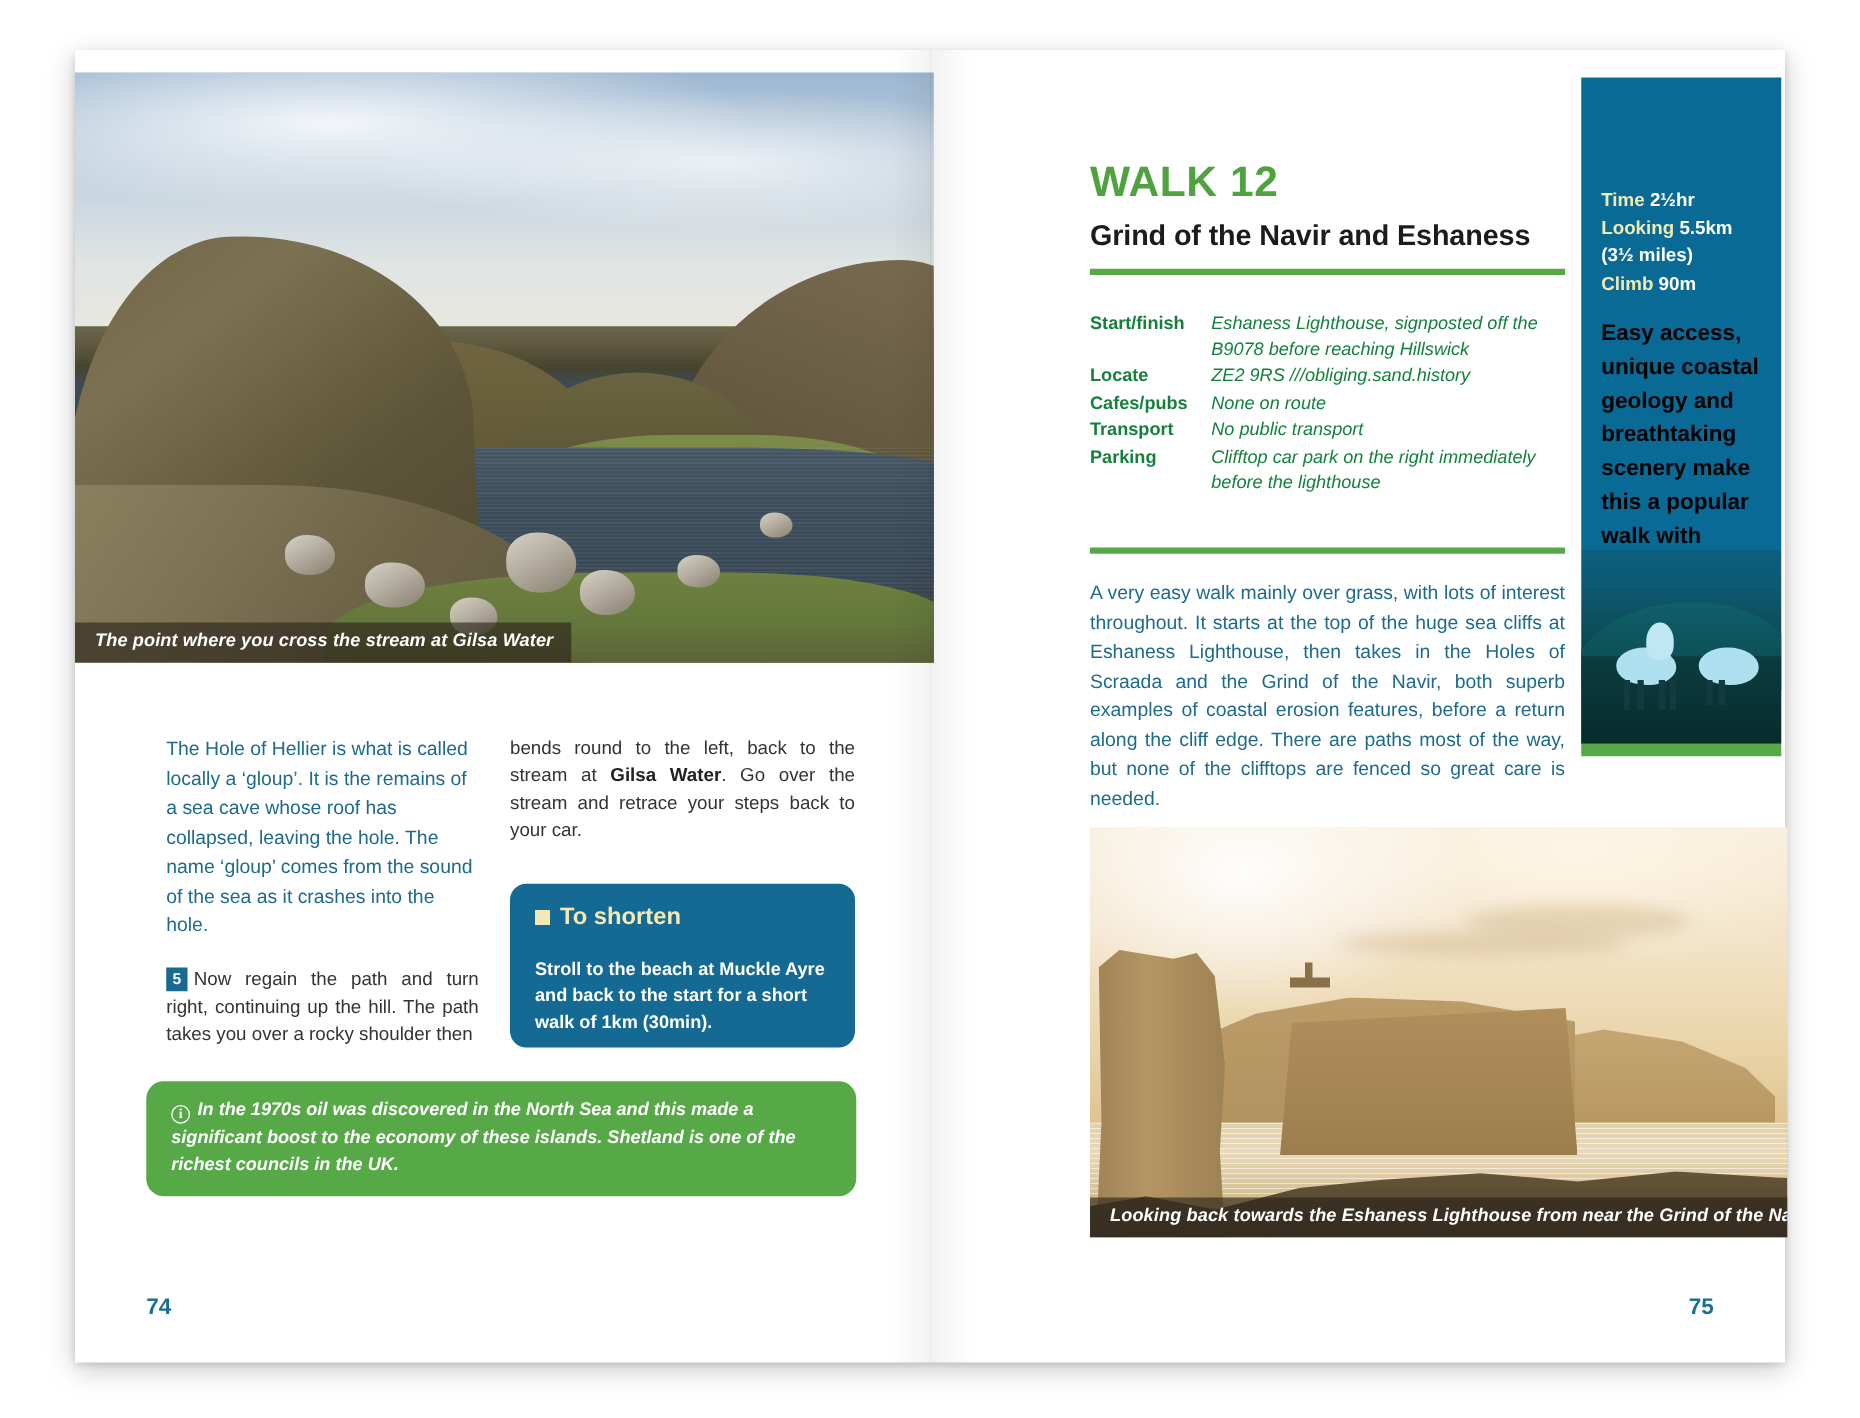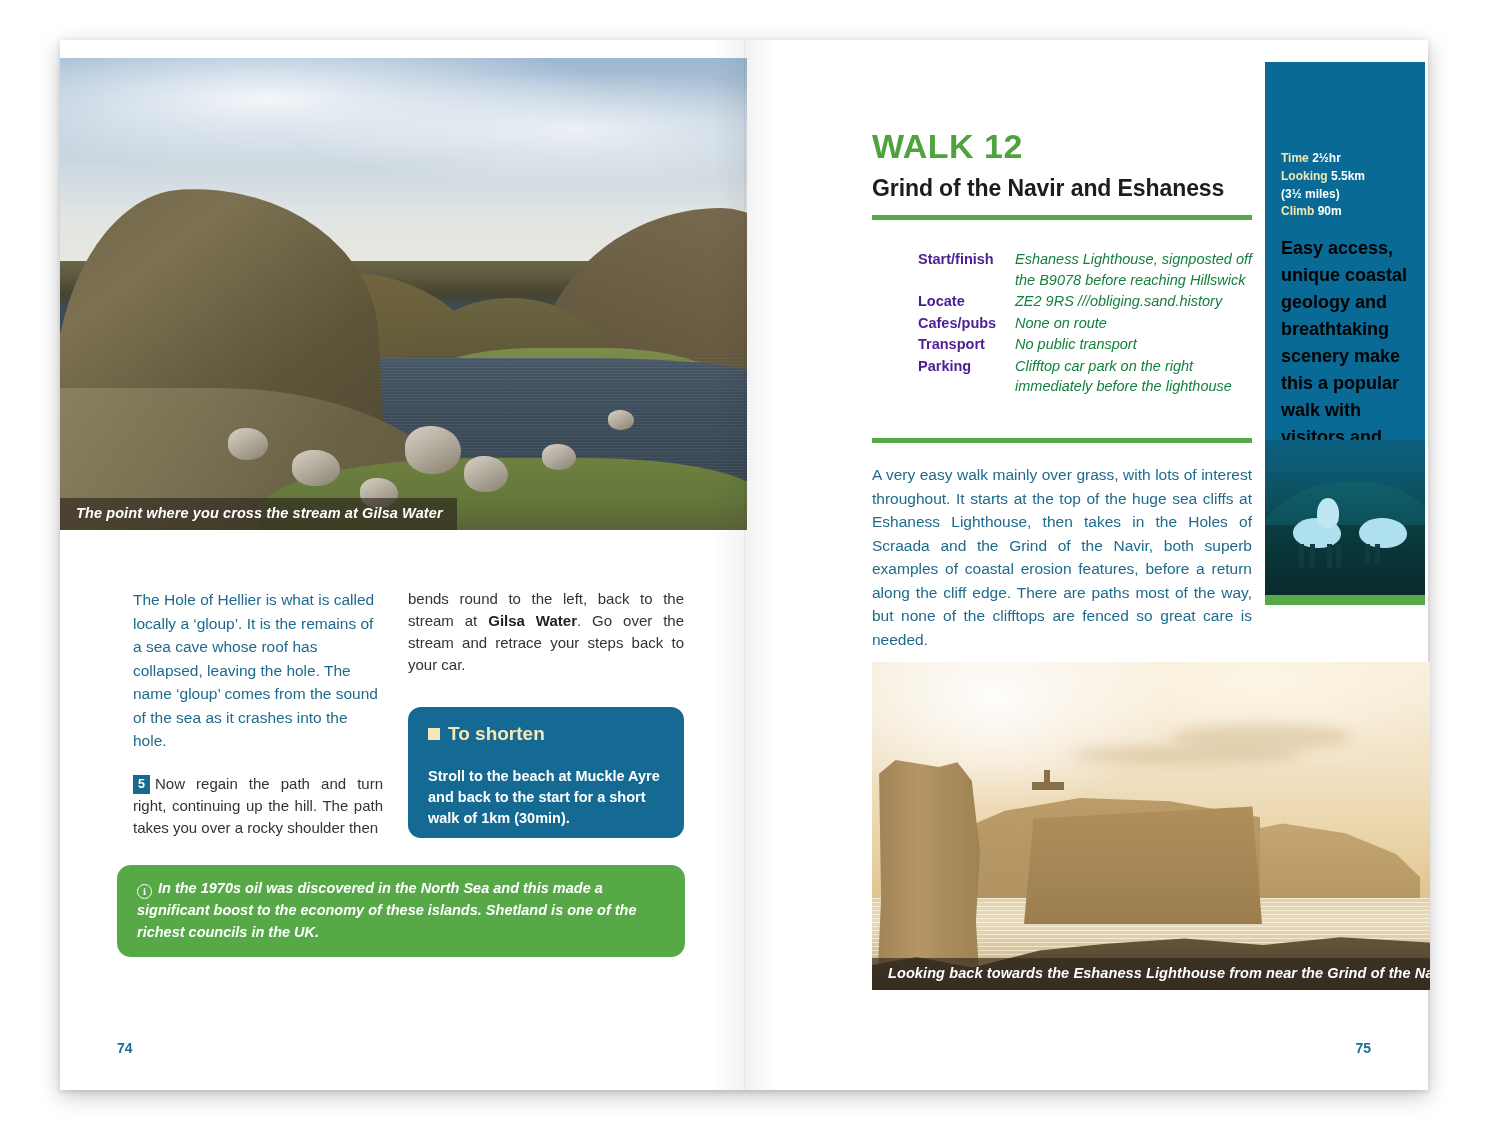--- a/index.html
+++ b/index.html
@@ -260,21 +260,21 @@
     line-height: 12.5px;
     text-align: center;
     margin-right: 6px;
     vertical-align: -2px;
     font-family: "Liberation Serif", serif;
   }
 
   
   .page-num {
     position: absolute; bottom: 34px;
-    color: #1b6e94; font-weight: bold; font-size: 14px;
+    color: #1b6e94; font-weight: bold; font-size: 18px;
   }
   #page-num-left  { left: 57px; }
   #page-num-right { right: 57px; }
 
   
   #walk-head {
     position: absolute; left: 128px; top: 87px; width: 400px;
     color: #4fa33e;
     font-size: 34px;
     font-weight: bold;
@@ -296,24 +296,23 @@
   #rule-bottom { left: 128px; top: 398px; width: 380px; }
 
   
   #info-table {
     position: absolute; left: 128px; top: 209px; width: 380px;
     font-size: 14.5px;
   }
   #info-table .row { display: flex; margin-bottom: 1px; }
   #info-table .k {
     flex: 0 0 97px;
-    color: #4c1d95;
+    color: #15803d;
     font-weight: bold;
     line-height: 1.42;
-    margin-left: 46px;
   }
   #info-table .v {
     flex: 1 1 auto;
     color: #15803d;
     font-style: italic;
     line-height: 1.42;
   }
 
   #intro-para {
     position: absolute; left: 128px; top: 423px; width: 380px;
@@ -325,21 +324,21 @@
 
   
   #sidebar {
     position: absolute; left: 521px; top: 22px;
     width: 160px; height: 378px;
     background: #0a6a96;
     padding: 88px 16px 0 16px;
     color: #ffffff;
   }
   .side-stat {
-    font-size: 12px; font-weight: bold; line-height: 1.48;
+    font-size: 15px; font-weight: bold; line-height: 1.48;
     white-space: nowrap;
   }
   .side-stat .lbl { color: #f0eab0; }
   .side-stat .val { color: #ffffff; font-weight: bold; }
   #side-desc {
     margin-top: 14px;
     font-size: 18px; font-weight: bold; line-height: 1.5;
     color: #000000;
   }
   

